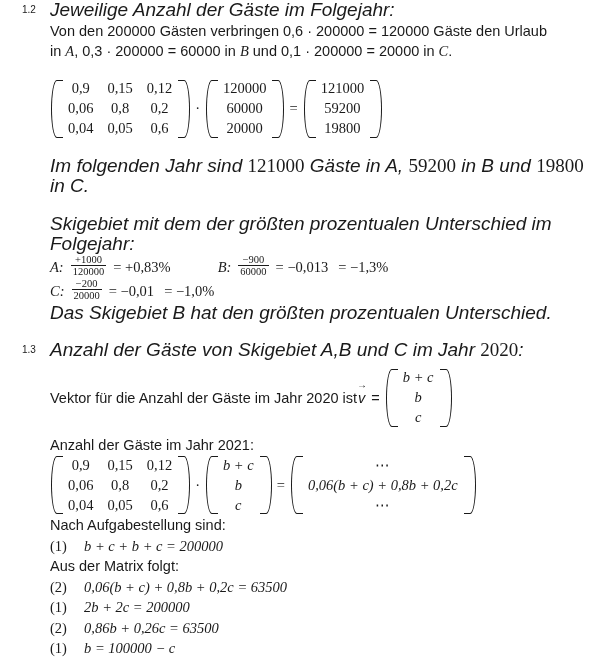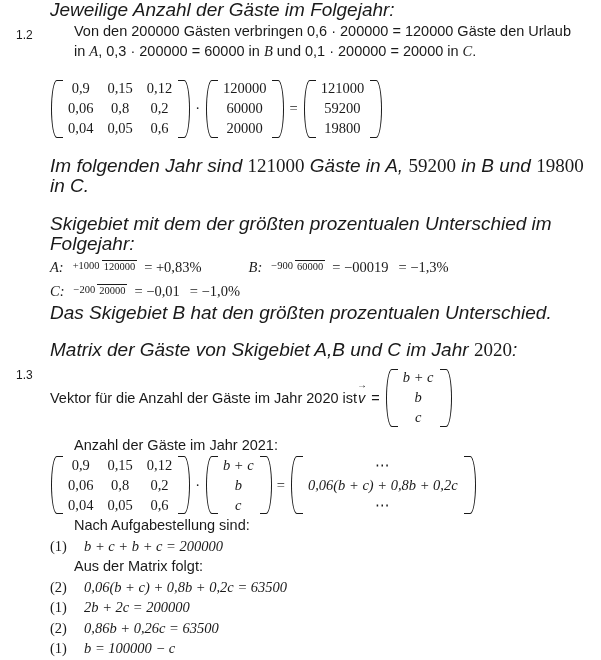--- a/index.html
+++ b/index.html
@@ -22,44 +22,42 @@
   }
 
   
   .task {
     display: flex;
     align-items: flex-start;
   }
   .task-no {
     width: 50px;
     flex: 0 0 50px;
-    padding-left: 16px;
+    padding-left: 22px;
     box-sizing: border-box;
     font-family: "Liberation Sans", sans-serif;
-    font-size: 12px;
+    font-size: 10px;
     line-height: 20px;
-    margin-top: 25px;
   }
   .task-body {
     flex: 1 1 auto;
     min-width: 0;
   }
 
   
   .ital {
     font-family: "Liberation Sans", sans-serif;
     font-style: italic;
     font-size: 19px;
     line-height: 20.5px;
   }
   .plain {
     font-family: "Liberation Sans", sans-serif;
     font-size: 14.5px;
     line-height: 20.5px;
-    margin-left: 24px;
   }
   .mi {
     font-family: "Liberation Serif", serif;
     font-style: italic;
   }
   .num {
     font-family: "Liberation Serif", serif;
     font-style: normal;
   }
   .gap-sm { height: 7px; }
@@ -116,21 +114,21 @@
     line-height: 19px;
   }
   .op {
     padding: 0 5px;
     white-space: nowrap;
   }
 
   
   .frac {
     display: inline-flex;
-    flex-direction: row;
+    flex-direction: column;
     align-items: center;
     vertical-align: middle;
     margin: 0 2px;
     position: relative;
     top: -1px;
   }
   .frac > .nume {
     font-size: 10.5px;
     line-height: 11px;
     padding: 0 2px;
@@ -293,21 +291,21 @@
           </span>
           <span class="op">= +0,83%</span>
         </div>
         <div class="spacer"></div>
         <div class="fracline">
           <span class="lbl"><span>B</span>:</span>
           <span class="frac">
             <span class="nume">−900</span>
             <span class="deno">60000</span>
           </span>
-          <span class="op">= −00019</span>
+          <span class="op">= −0,013</span>
           <span class="op">= −1,3%</span>
         </div>
       </div>
 
       <div class="fracline">
         <span class="lbl"><span>C</span>:</span>
         <span class="frac">
           <span class="nume">−200</span>
           <span class="deno">20000</span>
         </span>
@@ -319,21 +317,21 @@
 
     </div>
   </div>
 
   <div class="gap-lg"></div>
 
   <div class="task">
     <div class="task-no">1.3</div>
     <div class="task-body">
 
-      <div class="ital"><span>Matrix der Gäste von Skigebiet </span><span>A</span><span>,</span><span>B</span><span> und </span><span>C</span><span> im Jahr </span><span class="num">2020</span><span>:</span></div>
+      <div class="ital"><span>Anzahl der Gäste von Skigebiet </span><span>A</span><span>,</span><span>B</span><span> und </span><span>C</span><span> im Jahr </span><span class="num">2020</span><span>:</span></div>
 
       <div class="gap-sm"></div>
 
       <div class="inline-vec-wrap">
         <span>Vektor für die Anzahl der Gäste im Jahr 2020 ist </span>
         <span class="vecarrow">v</span>
         <span class="op">=</span>
         <span class="paren l"></span>
         <div class="mat">
           <div>

